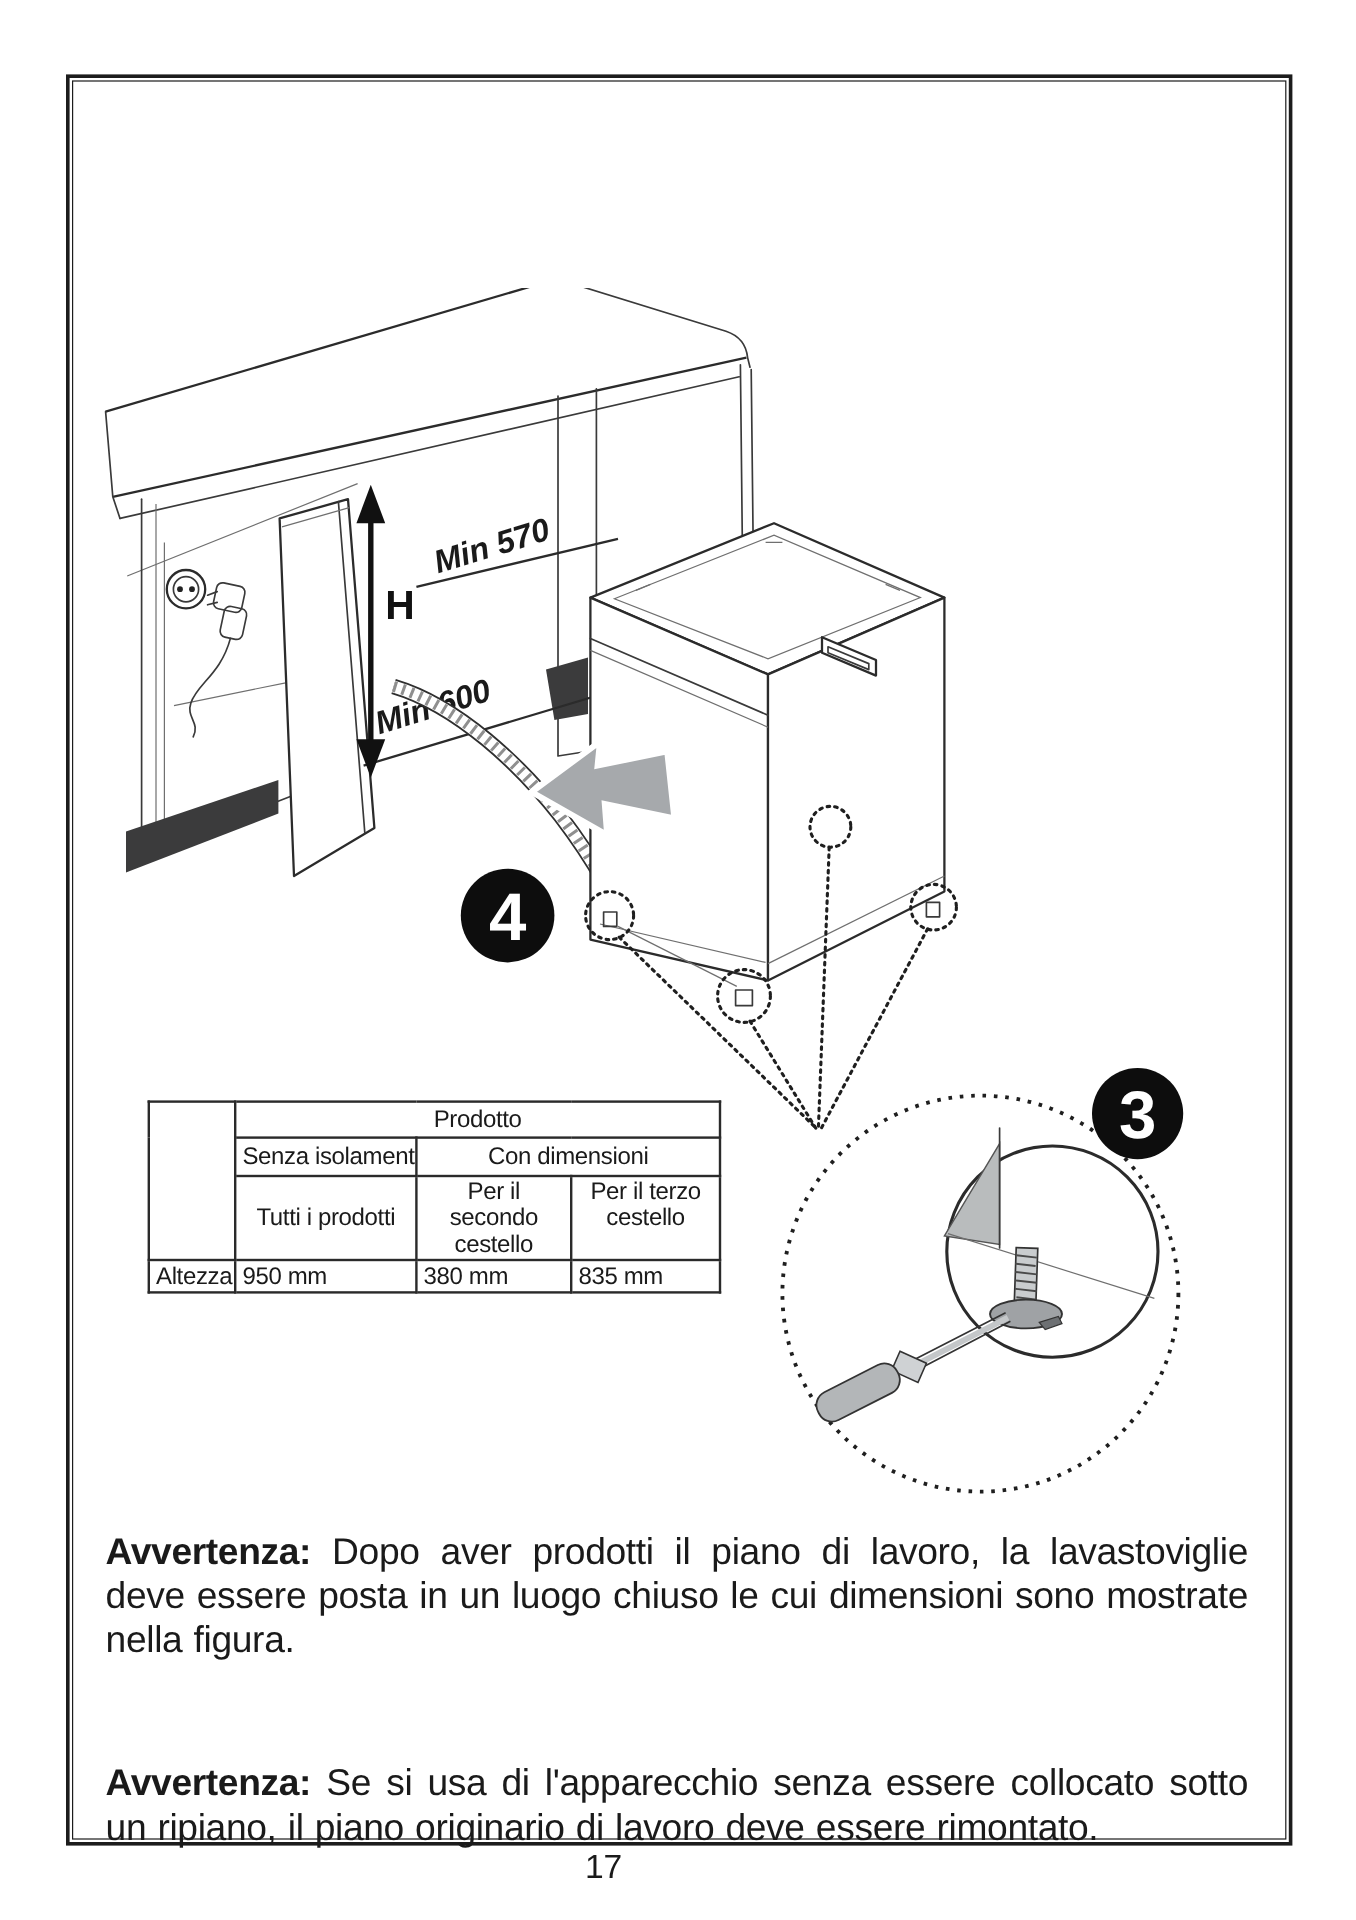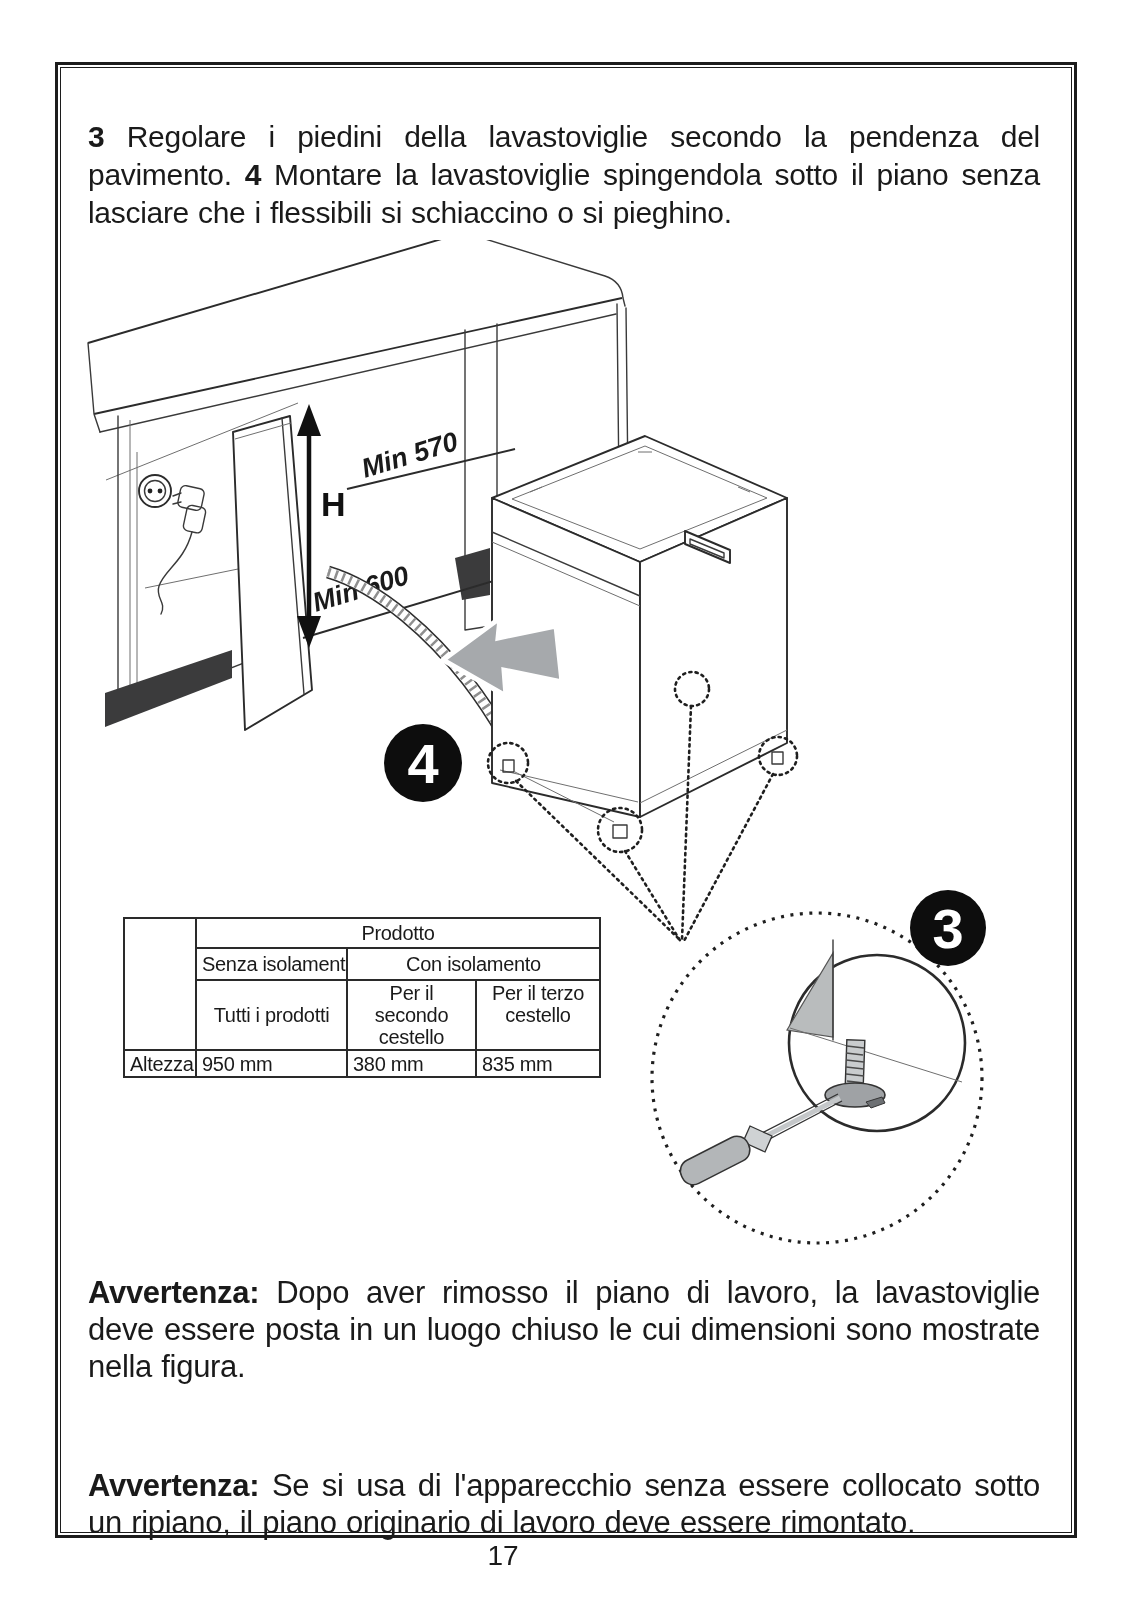--- a/index.html
+++ b/index.html
@@ -49,21 +49,20 @@
         font-size:28px;}
 </style>
 </head>
 <body>
 
 <div id="page">
   <div id="frame-outer">
     <div id="frame-inner"></div>
   </div>
 
-  <p class="para" id="intro"><span class="b">3</span><span> Regolare i piedini della lavastoviglie secondo la pendenza del pavimento. </span><span class="b">4</span><span> Montare la lavastoviglie spingendola sotto il piano senza lasciare che i flessibili si schiaccino o si pieghino.</span></p>
 
   <div id="diagram">
     <svg viewBox="0 0 1010 1010" xmlns="http://www.w3.org/2000/svg">
 
       <g>
         <path class="ln2" d="M28,103 L385,-2"></path>
         <path class="ln" d="M385,-2 C400,-7 412,-6 422,-2 L545,36 C557,40 562,48 563,58 L565,66"></path>
         <path class="ln2" d="M34,174 L562,58"></path>
         <path class="ln" d="M40,192 L556,74"></path>
         <path class="ln" d="M28,103 L34,174 M34,174 L40,192"></path>
@@ -199,36 +198,36 @@
         <col style="width:129px">
         <col style="width:124px">
       </colgroup>
     <tbody>
         <tr class="r1">
       <td rowspan="3"></td>
       <td colspan="3" class="hd">Prodotto</td>
     </tr>
     <tr class="r2">
       <td class="hd">Senza isolamento</td>
-      <td colspan="2" class="hd">Con isolamento</td>
+      <td colspan="2" class="hd">Con dimensioni</td>
     </tr>
     <tr class="r3">
       <td>Tutti i prodotti</td>
       <td class="wrap2">Per il secondo
 cestello</td>
       <td class="wrap2">Per il terzo
 cestello</td>
     </tr>
     <tr class="r4">
       <td>Altezza</td>
       <td>950 mm</td>
       <td>380 mm</td>
       <td>835 mm</td>
     </tr>
   </tbody>
     </table>
 
-  <p class="para warn" id="warning-1"><span class="b">Avvertenza:</span><span> Dopo aver rimosso il piano di lavoro, la lavastoviglie deve essere posta in un luogo chiuso le cui dimensioni sono mostrate nella figura.</span></p>
+  <p class="para warn" id="warning-1"><span class="b">Avvertenza:</span><span> Dopo aver prodotti il piano di lavoro, la lavastoviglie deve essere posta in un luogo chiuso le cui dimensioni sono mostrate nella figura.</span></p>
 
   <p class="para warn" id="warning-2"><span class="b">Avvertenza:</span><span> Se si usa di l'apparecchio senza essere collocato sotto un ripiano, il piano originario di lavoro deve essere rimontato.</span></p>
 
   <div id="page-number">17</div>
 </div>
 
 </body></html>

